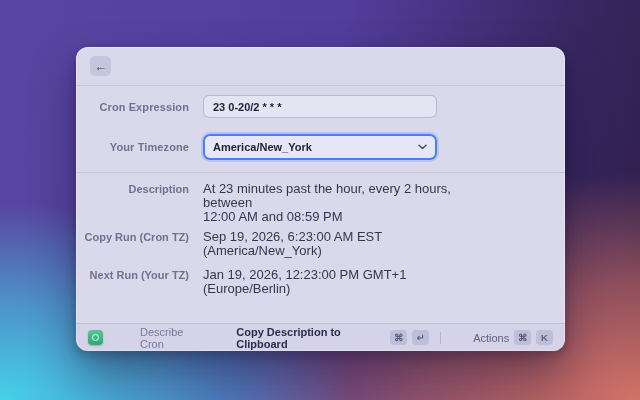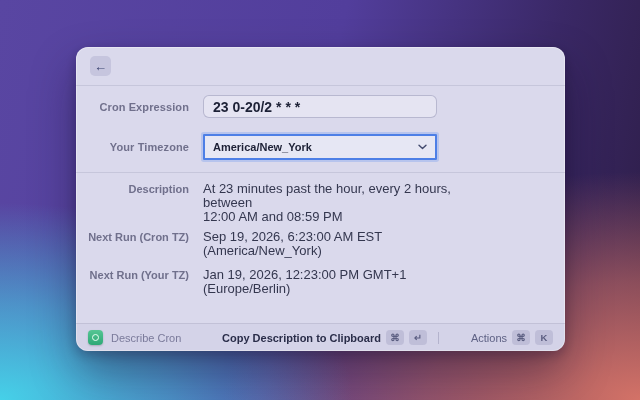--- a/index.html
+++ b/index.html
@@ -33,47 +33,47 @@
   .form { padding-top:9px; }
   .form-row { display:flex; align-items:center; }
   .row-expression { margin-bottom:16px; }
   .field-label { width:113px; flex:0 0 113px; text-align:right; font-size:11px; font-weight:600;
     color:#70708c; letter-spacing:.1px; }
   .text-input {
     margin-left:14px; width:234px; height:23px;
     background:rgba(255,255,255,0.30);
     border:1px solid rgba(100,100,145,0.35); border-radius:6px;
     padding:0 9px; font-family:"Liberation Sans",sans-serif;
-    font-size:14px; font-weight:600; color:#1d2136; outline:none;
+    font-size:11px; font-weight:600; color:#1d2136; outline:none;
   }
   .dropdown {
     margin-left:14px; width:234px; height:26px;
     background:rgba(240,242,252,0.55);
-    border:2px solid #4d7fe6; border-radius:1px;
+    border:2px solid #4d7fe6; border-radius:7px;
     box-shadow:0 0 0 2px rgba(104,150,240,0.30);
     display:flex; align-items:center; justify-content:space-between;
     padding:0 8px; font-size:11px; font-weight:600; color:#1d2136; cursor:default;
   }
   .chevron { display:flex; align-items:center; }
 
   .divider { height:1px; background:rgba(70,70,110,0.13); margin-top:12px; }
 
   
   .details { padding-top:9px; }
   .detail-row { display:flex; margin-bottom:10px; }
   .detail-label { width:113px; flex:0 0 113px; text-align:right; font-size:11px; font-weight:600;
     color:#70708c; line-height:14px; }
   .detail-value { margin-left:14px; width:248px; font-size:13px; font-weight:400;
     color:#34374f; line-height:14px; }
   .row-description { margin-bottom:6px; }
 
   
   .win-footer { margin-top:auto; flex:0 0 28px; display:flex; align-items:center;
     padding:0 12px; border-top:1px solid rgba(70,70,110,0.13);
-    border-radius:0 0 12px 12px; background:rgba(120,120,160,0.05); }
+    border-radius:0 0 12px 12px; background:rgba(120,120,160,0.05);gap:29px; }
   .app-icon { width:15px; height:15px; border-radius:4px; flex:0 0 15px;
     background:linear-gradient(180deg,#55c694 0%, #2ea876 100%);
     display:flex; align-items:center; justify-content:center;
     box-shadow:0 1px 2px rgba(0,0,0,0.2); }
   .app-icon-ring { width:7px; height:7px; border:1.5px solid #eafff4; border-radius:50%; }
   .app-name { margin-left:8px; font-size:11px; font-weight:500; color:#7a7a9a; }
   .footer-right { margin-left:auto; display:flex; align-items:center; }
   .primary-label { font-size:11px; font-weight:700; color:#2a2d49; }
   .keycap { width:18px; height:15px; border-radius:4px; background:rgba(110,110,155,0.20);
     color:#5a5d80; font-size:9.5px; font-weight:600; display:flex; align-items:center;
@@ -118,21 +118,21 @@
   <div class="details">
     <div class="detail-row row-description">
       <div class="detail-label">Description</div>
       <div class="detail-value">
         <div>At 23 minutes past the hour, every 2 hours, between</div>
         <div>12:00 AM and 08:59 PM</div>
       </div>
     </div>
 
     <div class="detail-row">
-      <div class="detail-label">Next Run (Cron TZ)</div>
+      <div class="detail-label">Copy Run (Cron TZ)</div>
       <div class="detail-value">Sep 19, 2026, 6:23:00 AM EST (America/New_York)</div>
     </div>
 
     <div class="detail-row">
       <div class="detail-label">Next Run (Your TZ)</div>
       <div class="detail-value">Jan 19, 2026, 12:23:00 PM GMT+1 (Europe/Berlin)</div>
     </div>
   </div>
 
   <div class="win-footer">

